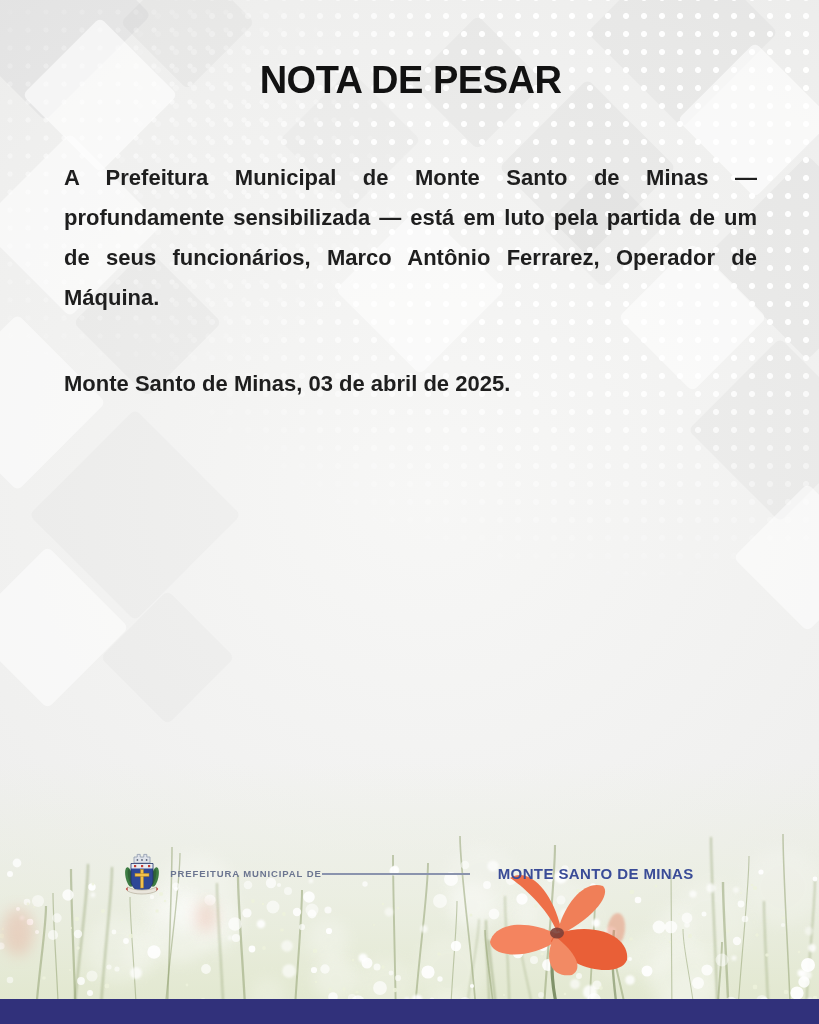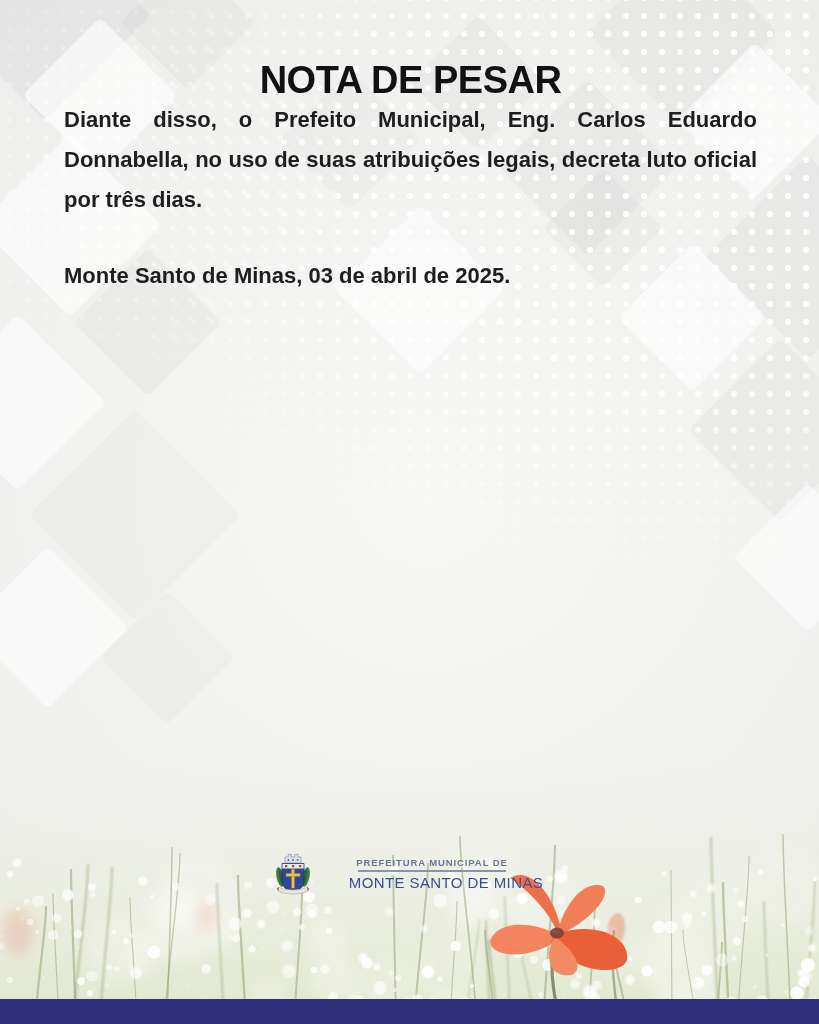--- a/index.html
+++ b/index.html
@@ -46,27 +46,27 @@
   .dateline{
     font-size:22px;font-weight:700;line-height:40px;margin:0;
     text-align:center;color:#1e1e1e;
   }
   
   .logo{
     position:absolute;left:0;right:0;top:850px;z-index:4;
     display:flex;justify-content:center;align-items:center;gap:11px;
   }
   .crest{width:34px;height:47px;display:block;}
-  .logo-text{display:flex;flex-direction:column;align-items:center;}
+  .logo-text{display:flex;flex-direction:row;align-items:center;}
   .logo-superline{
     font-size:9.5px;font-weight:700;letter-spacing:0.9px;color:#6b7590;white-space:nowrap;
   }
   .logo-rule{width:148px;height:1.5px;background:#8a93ad;margin:2.5px 0 2px 0;}
   .logo-name{
-    font-size:15px;font-weight:400;letter-spacing:0.4px;color:#3a4c97;white-space:nowrap;margin-left:28px;
+    font-size:15px;font-weight:700;letter-spacing:0.4px;color:#3a4c97;white-space:nowrap;margin-left:28px;
   }
   
   .footer-bar{position:absolute;left:0;bottom:0;width:819px;height:25px;background:#31317b;z-index:5;}
 </style>
 </head>
 <body>
 
 <div class="page">
 
   <div class="diamond-layer" id="diamond-layer">
@@ -419,21 +419,21 @@
       <path d="M 558 168 C 566 138 586 118 603 124 C 611 132 596 154 562 172 Z" fill="#f07f58"></path>
       <path d="M 557 172 C 524 156 494 162 490 180 C 492 196 530 198 558 178 Z" fill="#f4845f"></path>
       <path d="M 555 172 C 598 158 630 176 627 198 C 620 216 570 210 551 179 Z" fill="#e95f37"></path>
       <path d="M 553 177 C 543 200 553 216 572 213 C 584 206 575 190 556 175 Z" fill="#f28a64"></path>
       <ellipse cx="557" cy="171" rx="7" ry="5.5" fill="#7c4038" opacity="0.9"></ellipse>
     </g>
   </svg>
 
   <div class="content">
     <h1 class="title">NOTA DE PESAR</h1>
-    <p class="p4">Diante disso, o Prefeito Municipal, Eng. Carlos Eduardo Donnabella, no uso de suas atribuições legais, decreta luto oficial por três dias.</p>
+    <p class="p1">A Prefeitura Municipal de Monte Santo de Minas — profundamente sensibilizada — está em luto pela partida de um de seus funcionários, Marco Antônio Ferrarez, Operador de Máquina.</p>
     <p class="dateline">Monte Santo de Minas, 03 de abril de 2025.</p>
   </div>
 
   <div class="logo">
     <svg class="crest" viewBox="0 0 34 47" aria-hidden="true">
 
       <path d="M9 13 L9 7 L12.2 7 L12.2 4.4 L15.2 4.4 L15.2 7 L18.8 7 L18.8 4.4 L21.8 4.4 L21.8 7 L25 7 L25 13 Z" fill="#dfe3ea" stroke="#8e99ad" stroke-width="0.8"></path>
       <circle cx="12.4" cy="10" r="0.9" fill="#5a6478"></circle>
       <circle cx="17" cy="10" r="0.9" fill="#5a6478"></circle>
       <circle cx="21.6" cy="10" r="0.9" fill="#5a6478"></circle>

